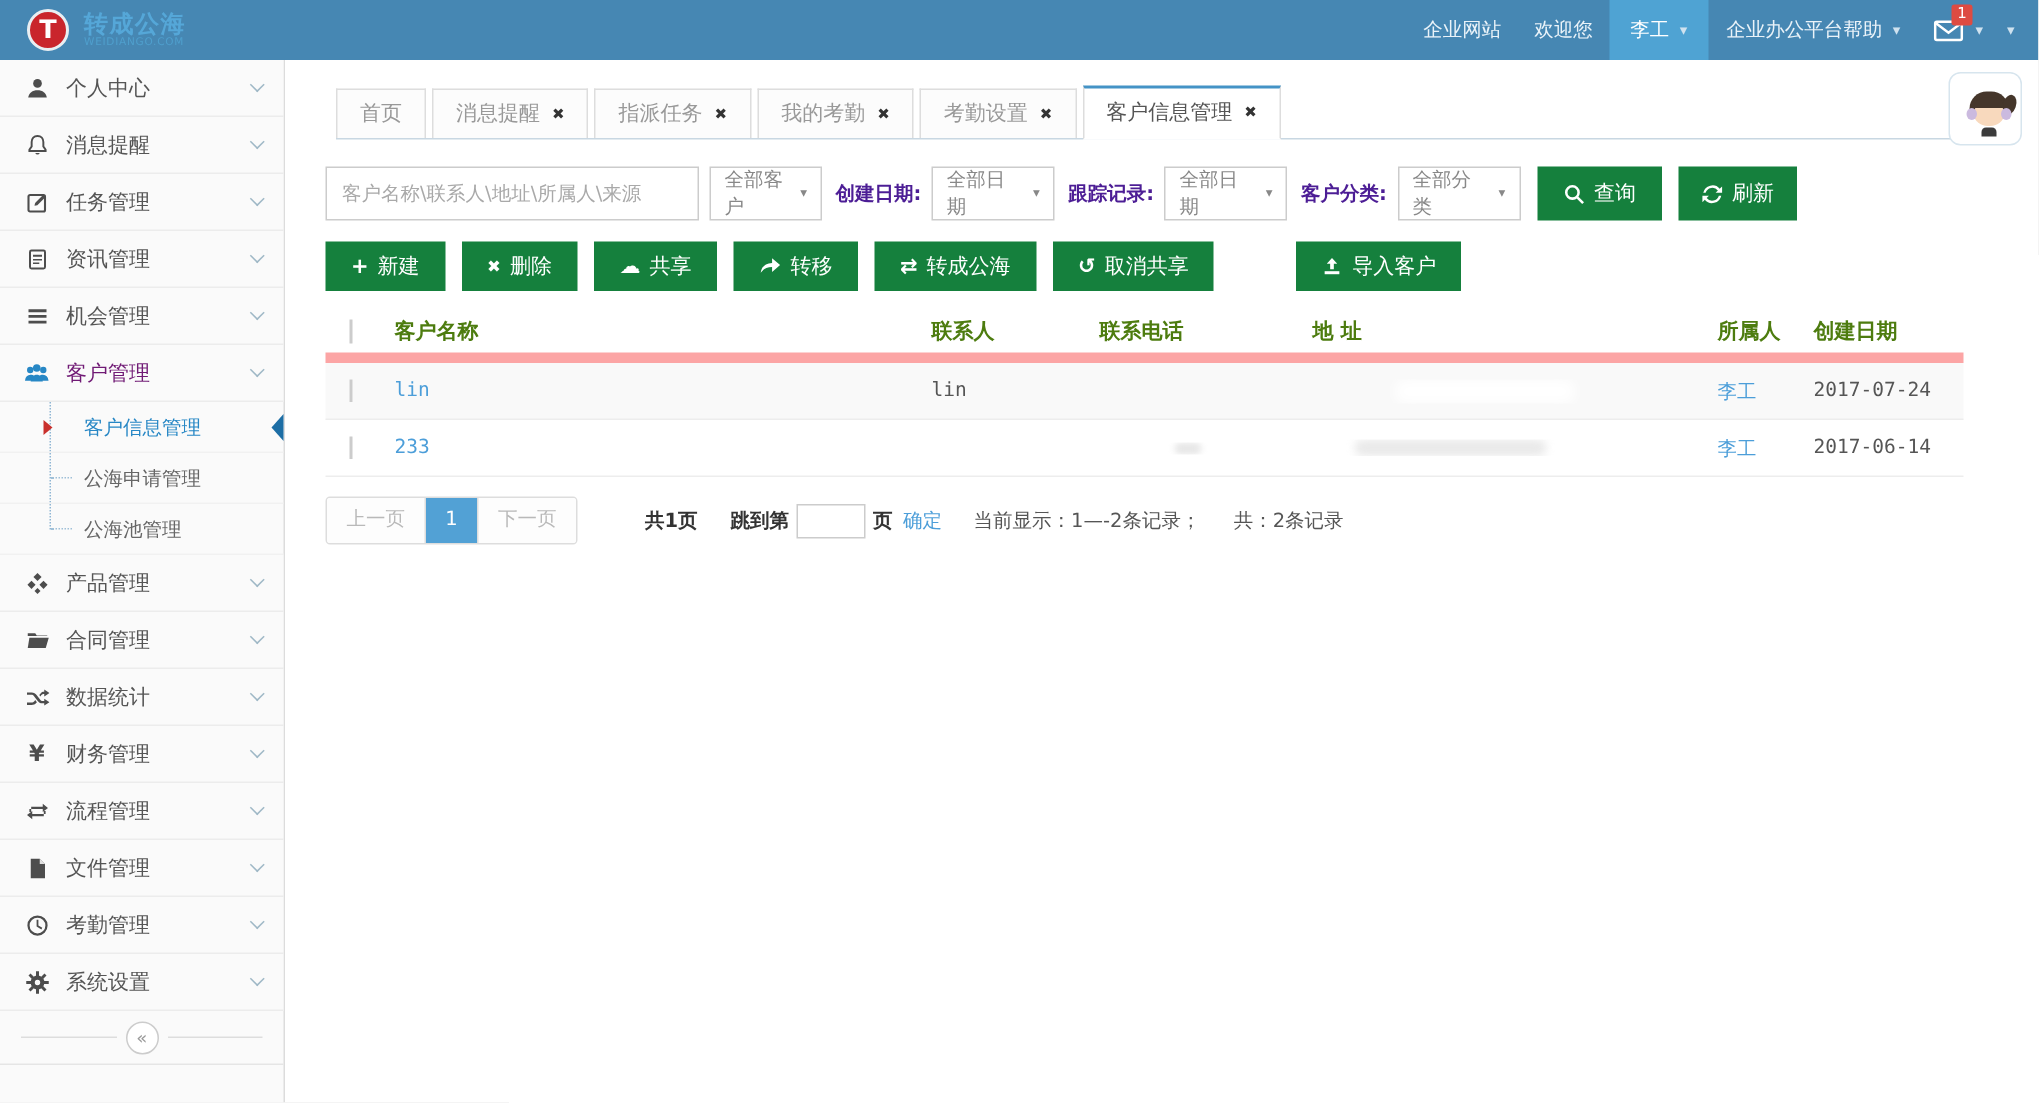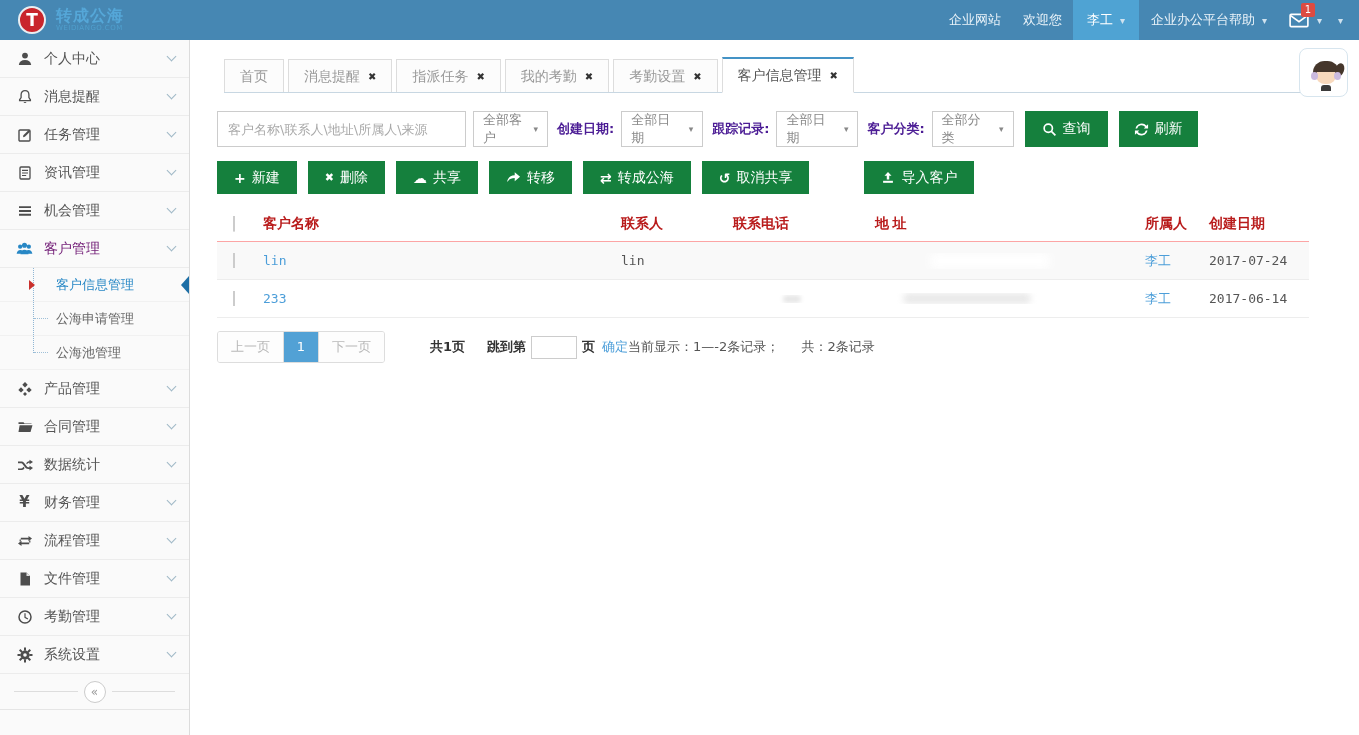--- a/index.html
+++ b/index.html
@@ -98,21 +98,21 @@
   .btn .bicon { font-size:14px; line-height:1; font-weight:bold; }
 
   
   .actions { display:flex; margin:14px 0 0 27px; }
   .btn-action { height:33px; padding:0 17px; margin-right:11px; }
   .btn-import { margin-left:44px; }
 
   
   .ctable { margin:12px 0 0 27px; width:1092px; font-size:13px; }
   .trow { display:grid; grid-template-columns:38px 358px 112px 142px 270px 64px 108px; align-items:center; }
-  .thead { height:36px; font-size:14px; font-weight:bold; color:#b91c1c; border-bottom:1px solid #fca5a5;font-family:Liberation Serif, serif; }
+  .thead { height:36px; font-size:14px; font-weight:bold; color:#4d7c0f; border-bottom:7px solid #fca5a5; }
   .tbody-row { height:38px; border-bottom:1px solid #ededed; color:#555; position:relative; }
   .tbody-row.odd { background:#f9f9f9; }
   .cell { padding-left:8px; overflow:hidden; white-space:nowrap; }
   .link { color:#4c9ed9; cursor:pointer; text-decoration:none; }
   .mono { font-family:"DejaVu Sans Mono","Liberation Mono",monospace; font-size:13px; }
   .cb { width:15px; height:15px; border:1px solid #ccc; border-radius:2px; background:#fdfdfd; margin-left:8px; cursor:pointer; }
   .blur { filter:blur(4px); border-radius:6px; }
   .blur-a { width:120px; height:16px; background:#ffffff; margin-left:55px; opacity:.95; }
   .blur-b { width:128px; height:11px; background:#c9c9c9; margin-left:28px; opacity:.4; filter:blur(3px); }
   .blur-c { width:18px; height:8px; background:#c9c9c9; opacity:.45; filter:blur(2px); margin-left:50px; }
@@ -121,21 +121,21 @@
   .pagination { display:flex; align-items:center; margin:13px 0 0 27px; font-size:13px; color:#555; }
   .pg-group { display:flex; border:1px solid #ddd; border-radius:3px; overflow:hidden; }
   .pg-btn { height:30px; line-height:30px; padding:0 13px; background:#fdfdfd; color:#b9b9b9; cursor:pointer; }
   .pg-btn.prev { border-right:1px solid #ddd; }
   .pg-btn.next { border-left:1px solid #ddd; }
   .pg-cur { height:30px; line-height:30px; width:34px; text-align:center; background:#52a1d5; color:#fff; cursor:pointer; }
   .pg-total { font-weight:bold; color:#333; margin-left:45px; }
   .pg-jump { display:flex; align-items:center; margin-left:22px; font-weight:bold; color:#333; }
   .jump-input { width:46px; height:23px; border:1px solid #ccc; margin:0 5px; outline:none; font-family:inherit; padding:0 4px; }
   .pg-confirm { color:#4c9ed9; margin-left:7px; font-weight:normal; cursor:pointer; }
-  .pg-summary { color:#555; }
+  .pg-summary { margin-left:21px; color:#555; }
   .pg-summary .s2 { margin-left:18px; }
 
   svg { display:block; }
 </style>
 </head>
 <body>
 
 <div class="app">
 
   <div class="topbar">

